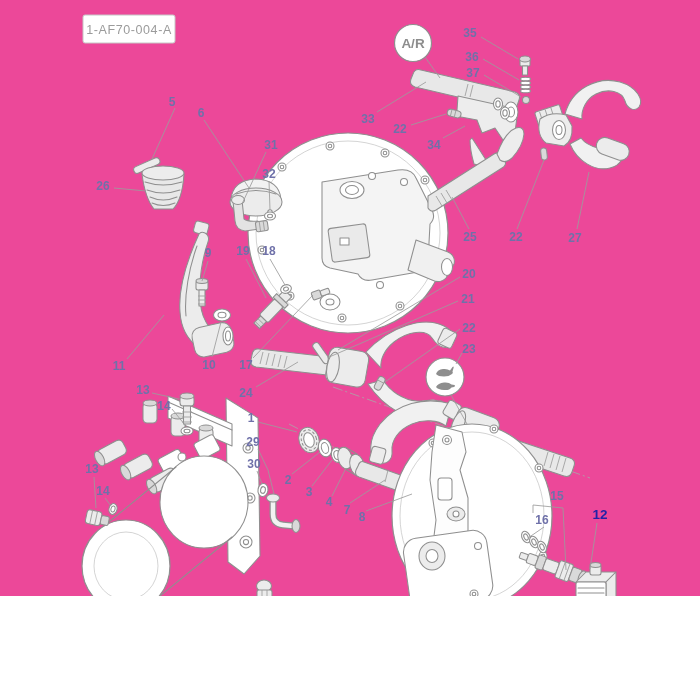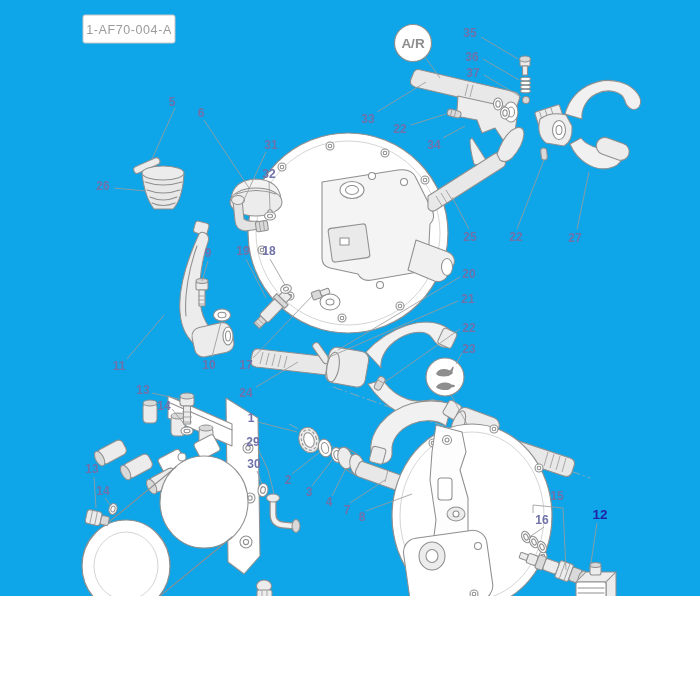--- a/index.html
+++ b/index.html
@@ -1,16 +1,16 @@
 <!DOCTYPE html>
 <html><head>
 <meta charset="utf-8">
 <style>
   html,body{margin:0;padding:0;background:#ffffff;}
-  .canvas{position:relative;width:700px;height:596px;background:#0ea5e9;overflow:hidden;
+  .canvas{position:relative;width:700px;height:596px;background:#ec4899;overflow:hidden;
           font-family:"Liberation Sans",sans-serif;}
   svg .ln{stroke:#8f8f8f;stroke-width:1.05;stroke-linecap:round;stroke-linejoin:round;fill:none}
   svg .fw{fill:#ffffff}
   svg .fl{fill:#ececec}
   svg .fd{fill:#d9d9d9}
   svg .thin{stroke:#c2c2c2;stroke-width:.7;fill:none}
   svg .ld{stroke:#9c9c9c;stroke-width:.85;fill:none}
   svg .cl{stroke:#a8a8a8;stroke-width:.8;fill:none;stroke-dasharray:10 3 2 3}
   svg .dsh{stroke:#b3b3b3;stroke-width:.8;fill:none;stroke-dasharray:4 3}
   svg .tube{stroke:#8f8f8f;stroke-width:7;fill:none;stroke-linecap:round}

